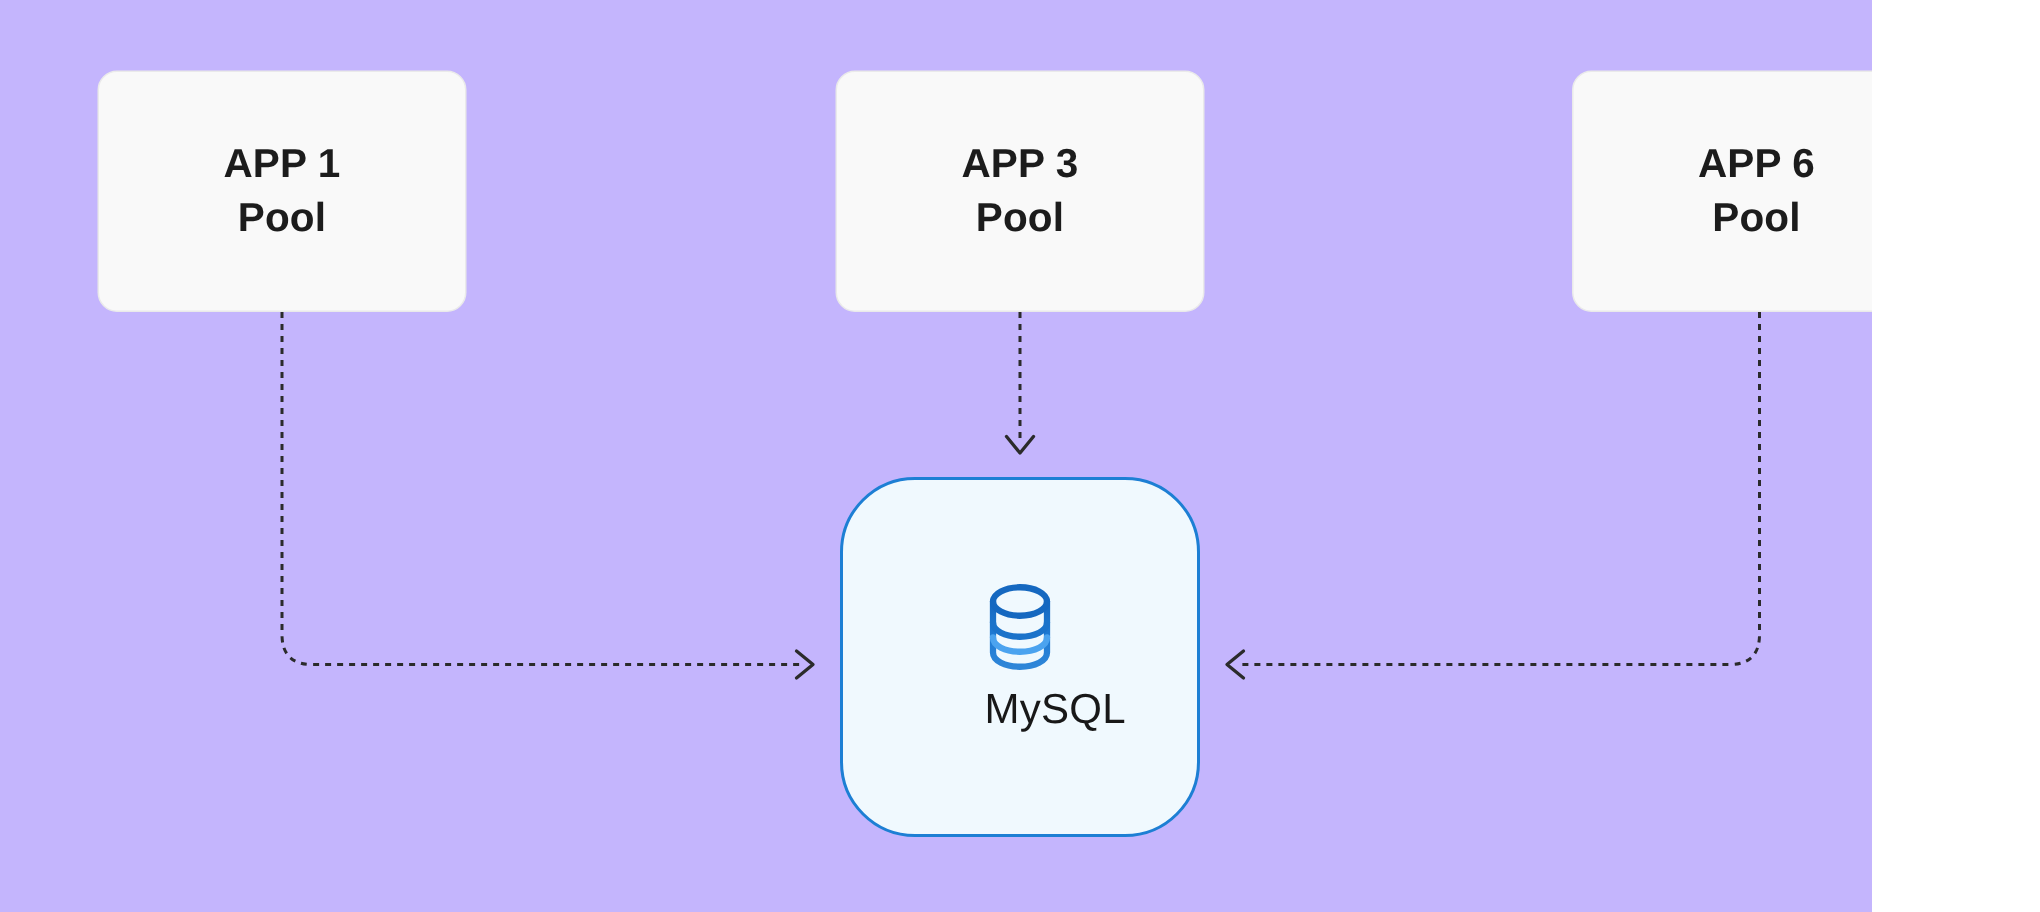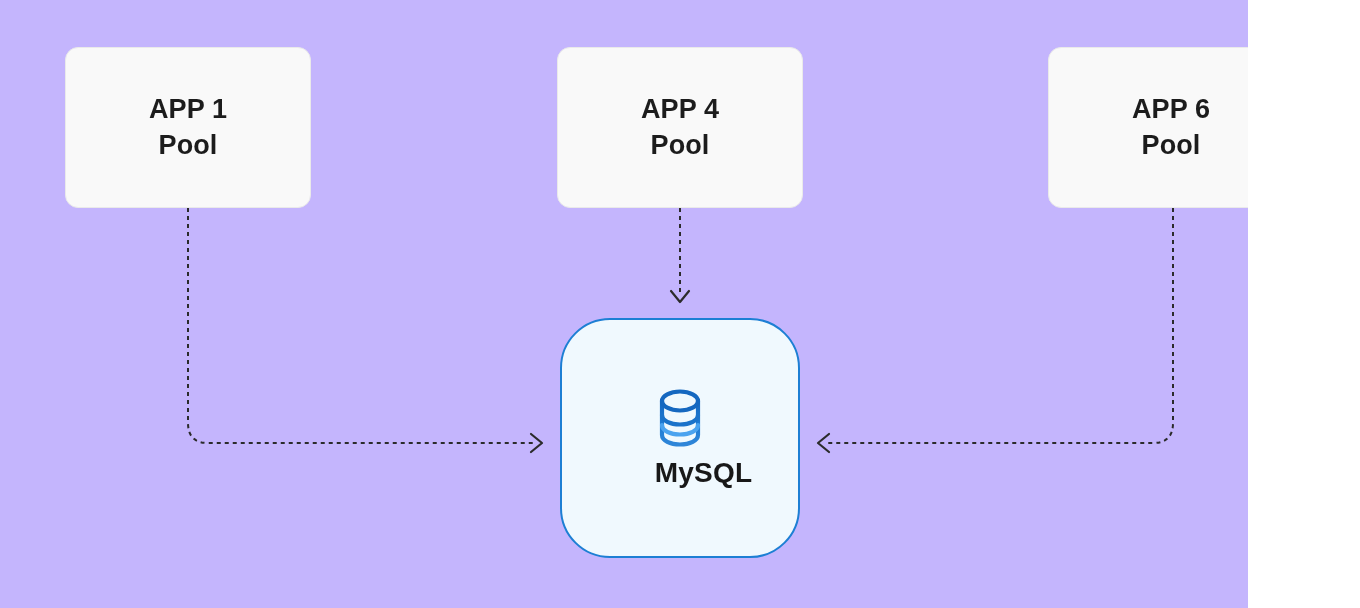--- a/index.html
+++ b/index.html
@@ -67,21 +67,21 @@
     justify-content: center;
   }
   #db-icon-wrap {
     width: 62px;
     height: 62px;
     display: block;
     margin-bottom: 8px;
   }
   #db-label {
     font-size: 28px;
-    font-weight: bold;
+    font-weight: normal;
     color: #181818;
     letter-spacing: 0.2px;
     margin-left: 47px;
   }
 </style>
 </head>
 <body>
 
 <div id="canvas">
 
@@ -102,21 +102,21 @@
       <path d="M829,434 L818,443 L829,452" fill="none" stroke="#2b2b2b" stroke-width="2.2" stroke-linecap="round" stroke-linejoin="round"></path>
     </g>
   </svg>
 
   <div class="app-node" id="app1">
     <div class="app-line">APP 1</div>
     <div class="app-line">Pool</div>
   </div>
 
   <div class="app-node" id="app2">
-    <div class="app-line">APP 4</div>
+    <div class="app-line">APP 3</div>
     <div class="app-line">Pool</div>
   </div>
 
   <div class="app-node" id="app3">
     <div class="app-line">APP 6</div>
     <div class="app-line">Pool</div>
   </div>
 
   <div id="db-node">
     <svg id="db-icon-wrap" viewBox="0 0 62 62" xmlns="http://www.w3.org/2000/svg">

